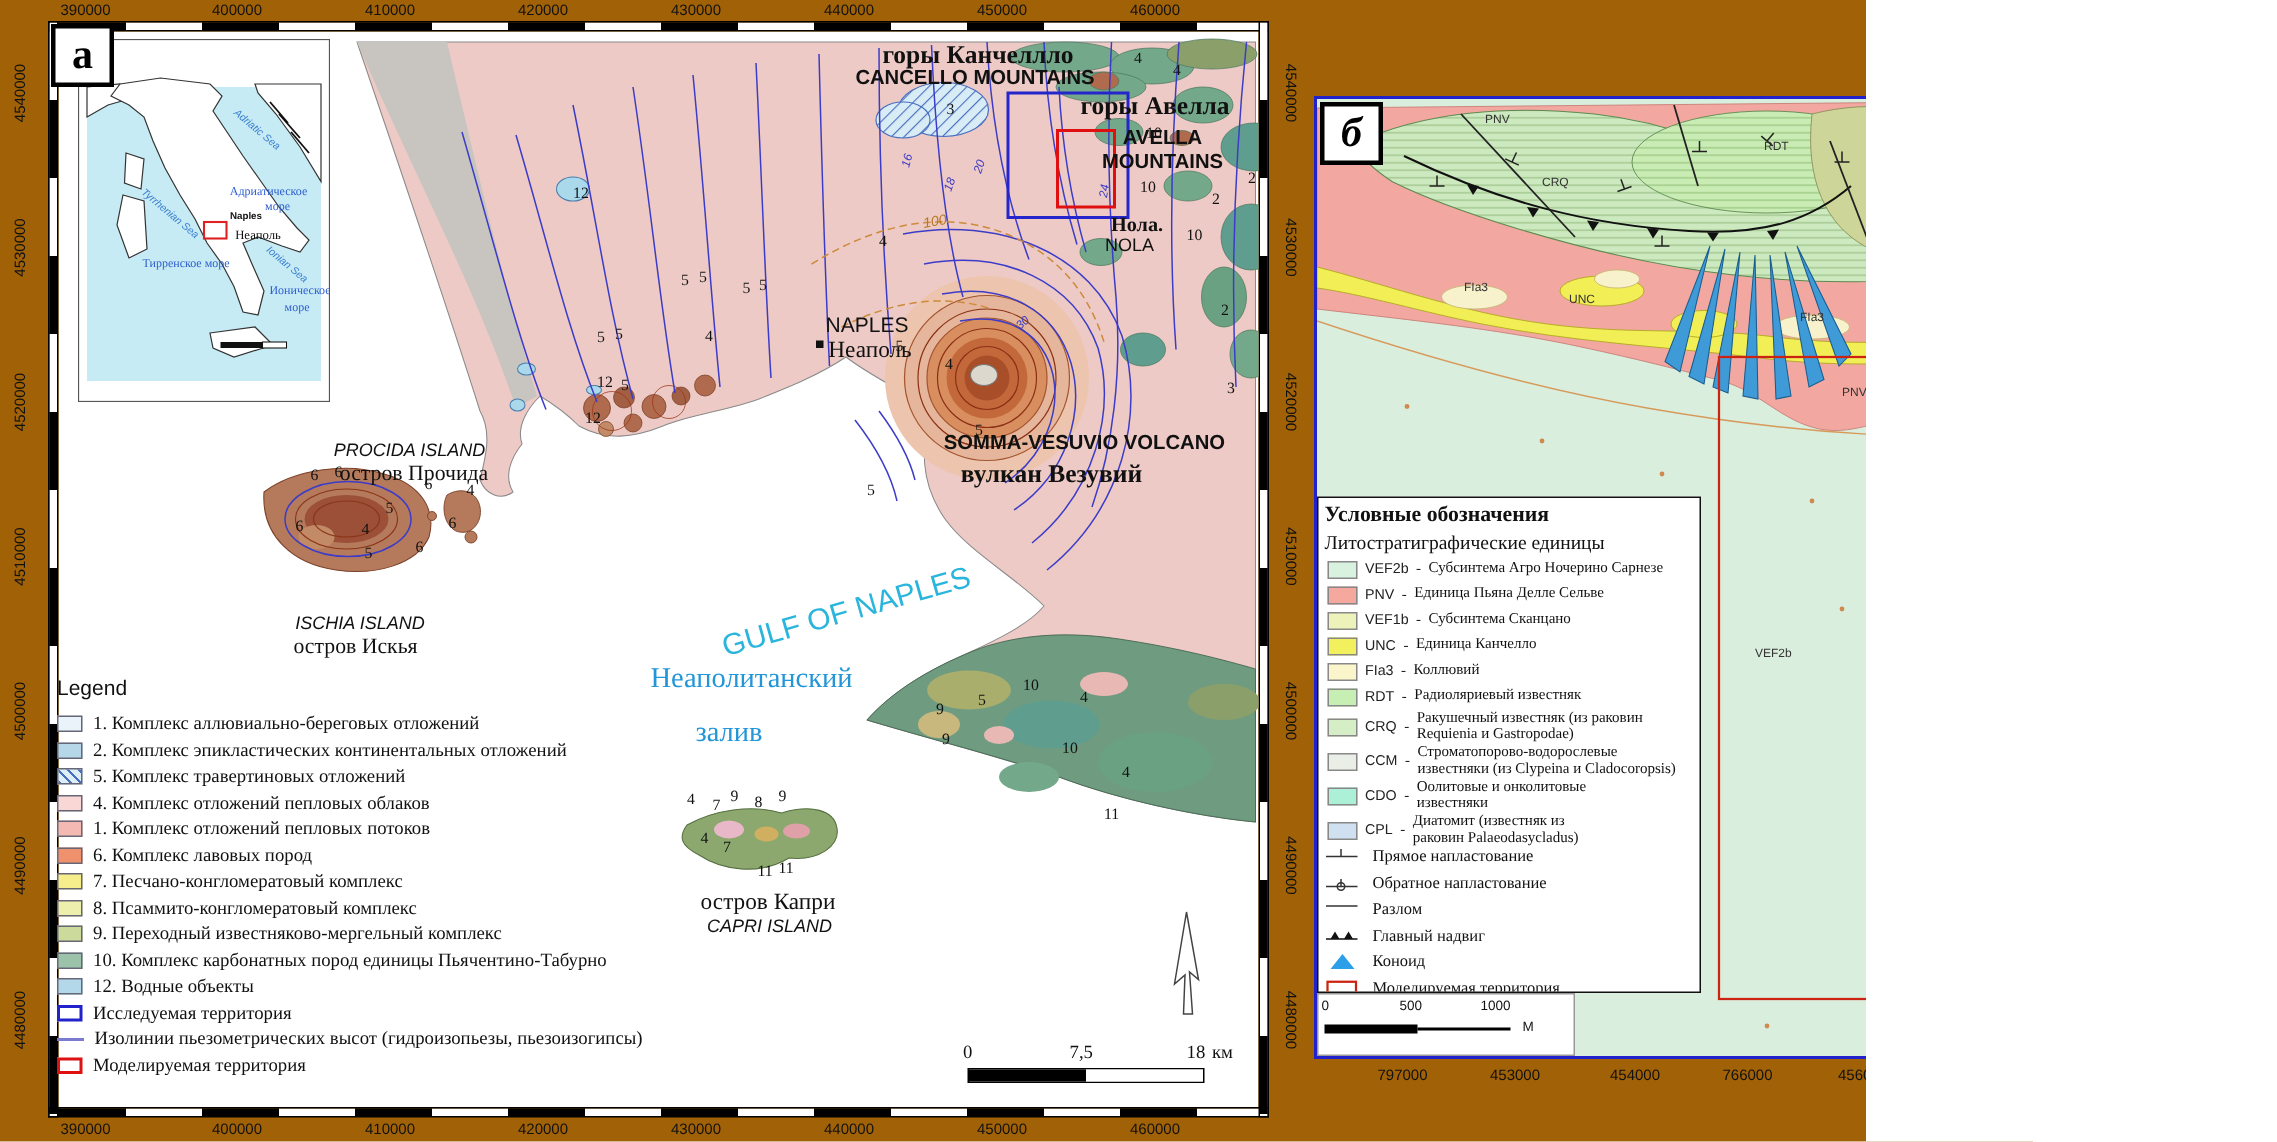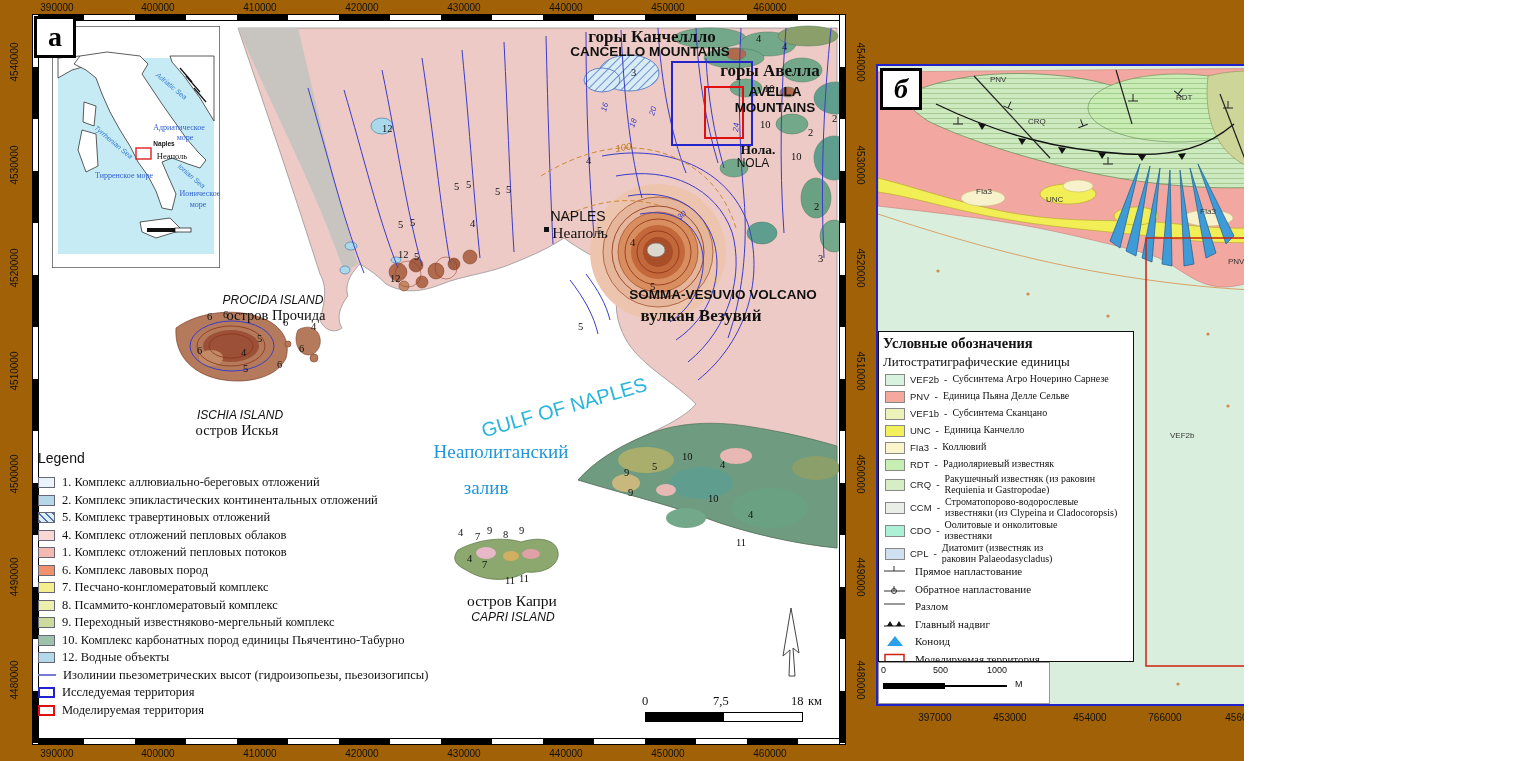--- a/index.html
+++ b/index.html
@@ -410,26 +410,26 @@
         </div>
       <div class="lrow">
           <span class="lsw" style="background-color: rgb(156, 195, 169);"></span>
           <span class="ltxt">10. Комплекс карбонатных пород единицы  Пьячентино-Табурно</span>
         </div>
       <div class="lrow">
           <span class="lsw" style="background-color: rgb(178, 216, 234);"></span>
           <span class="ltxt">12. Водные объекты</span>
         </div>
       <div class="lrow">
+          <span class="lsw rectb" style="border-color: rgb(34, 34, 204);"></span>
+          <span class="ltxt">Исследуемая территория</span>
+        </div>
+      <div class="lrow">
           <span class="lsw-line"></span>
           <span class="ltxt">Изолинии пьезометрических высот (гидроизопьезы, пьезоизогипсы)</span>
-        </div>
-      <div class="lrow">
-          <span class="lsw rectb" style="border-color: rgb(34, 34, 204);"></span>
-          <span class="ltxt">Исследуемая территория</span>
         </div>
       <div class="lrow">
           <span class="lsw rectb" style="border-color: rgb(221, 17, 17);"></span>
           <span class="ltxt">Моделируемая территория</span>
         </div>
     </div>
 
     <div class="sb-a">
       <span class="sb-lbl" style="left:-3px">0</span>
       <span class="sb-lbl" style="left:68px">7,5</span>
@@ -721,21 +721,21 @@
 
     <div class="sb-b">
       <span class="l" style="left:2px">0</span>
       <span class="l" style="left:54px">500</span>
       <span class="l" style="left:108px">1000</span>
       <div class="bar1"></div>
       <div class="bar2"></div>
       <span class="unit">М</span>
     </div>
 
-    <span class="axlbl" style="left:59px;top:648px">397000</span>
+    <span class="axlbl" style="left:59px;top:648px">797000</span>
     <span class="axlbl" style="left:134px;top:648px">453000</span>
     <span class="axlbl" style="left:214px;top:648px">454000</span>
     <span class="axlbl" style="left:289px;top:648px">766000</span>
     <span class="axlbl" style="left:366px;top:648px">456000</span>
     <span class="axlbl" style="left:444px;top:648px">457000</span>
     <span class="axlbl" style="left:519px;top:648px">458000</span>
     <span class="axlbl rr" style="left:636px;top:71px">4538000</span>
     <span class="axlbl rr" style="left:636px;top:164px">4537000</span>
     <span class="axlbl rr" style="left:636px;top:257px">4536000</span>
     <span class="axlbl rr" style="left:636px;top:350px">4535000</span>

